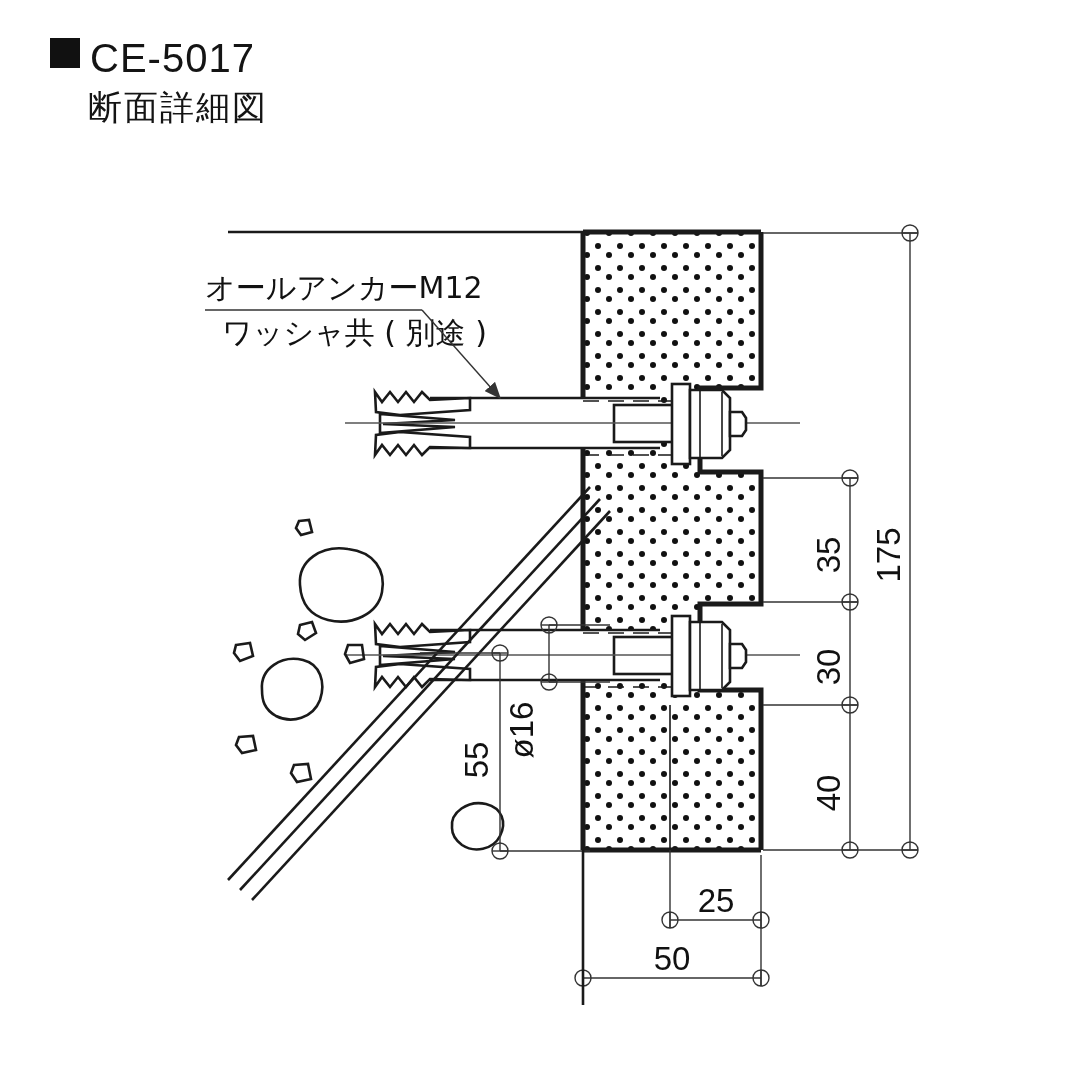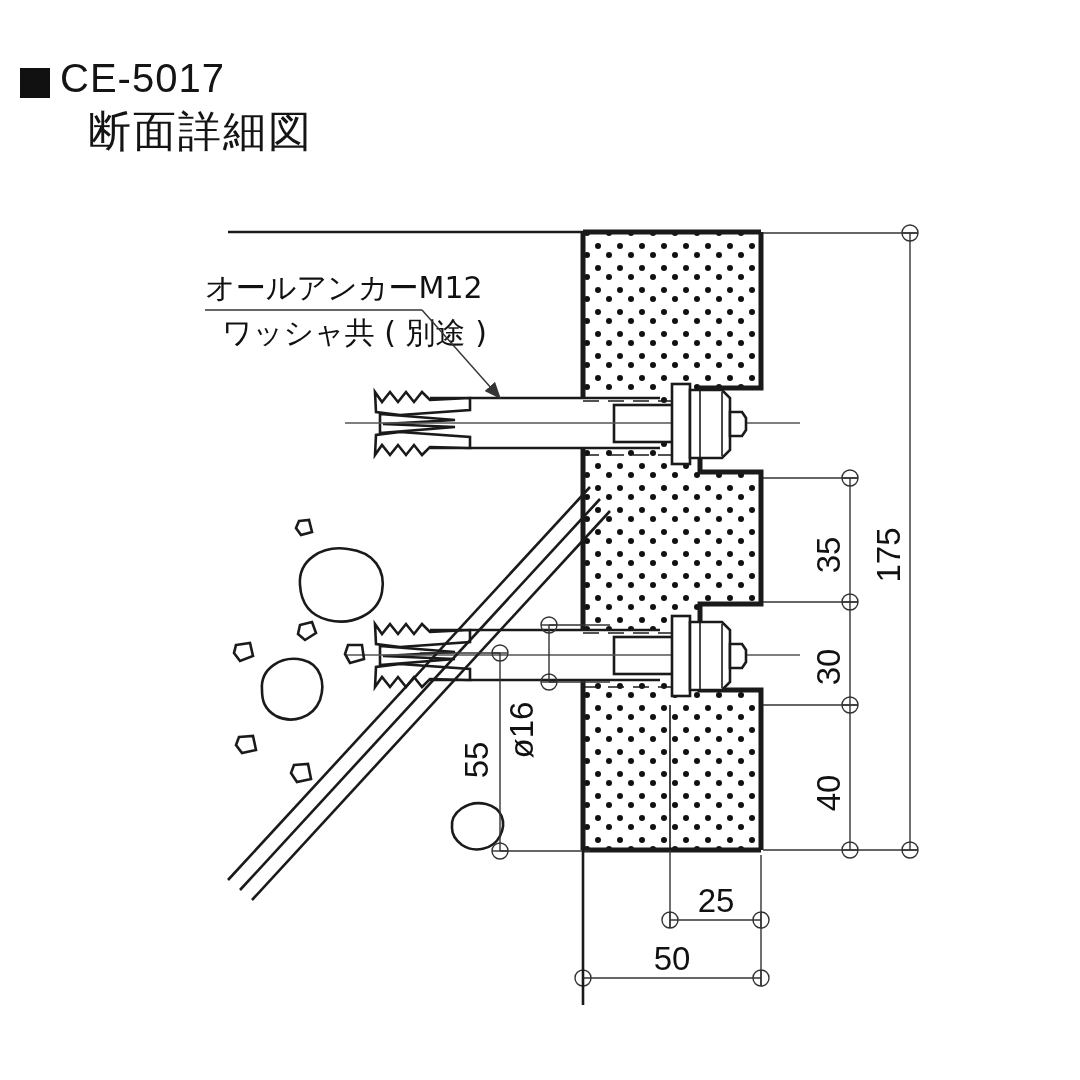--- a/index.html
+++ b/index.html
@@ -1,23 +1,23 @@
 <!DOCTYPE html>
 <html><head>
 <meta charset="utf-8">
 <style>
   html,body{margin:0;padding:0;background:#ffffff;}
   body{width:1080px;height:1080px;overflow:hidden;
        font-family:"Liberation Sans","DejaVu Sans",sans-serif;color:#141414;}
   #root{position:relative;width:1080px;height:1080px;background:#fff;}
   .title-block{position:absolute;left:0;top:0;width:1080px;}
-  .title-row{display:flex;align-items:flex-end;gap:10px;padding-left:20px;padding-top:38px;margin-top:20px;}
+  .title-row{display:flex;align-items:flex-start;gap:10px;padding-left:50px;padding-top:38px;}
   .sq-mark{width:30px;height:30px;background:#111;display:inline-block;}
   .title-main{font-size:40px;letter-spacing:1px;line-height:1;font-weight:400;}
-  .title-sub{padding-left:88px;padding-top:12px;font-size:43px;letter-spacing:2px;line-height:1;}
+  .title-sub{padding-left:88px;padding-top:12px;font-size:34px;letter-spacing:2px;line-height:1;}
   svg{position:absolute;left:0;top:0;}
   .ln{stroke:#1a1a1a;fill:none;}
   .thin{stroke-width:1.6;}
   .med{stroke-width:2.6;}
   .thick{stroke-width:5;}
   .dim{stroke:#333;stroke-width:1.4;fill:none;}
   .ctr{stroke:#555;stroke-width:1.3;fill:none;}
   .dimtxt{font-family:"Liberation Sans","DejaVu Sans",sans-serif;font-size:33px;fill:#111;}
   .jptxt{font-family:"DejaVu Sans",sans-serif;font-size:30px;fill:#111;}
   .dotfill{fill:#111;}

